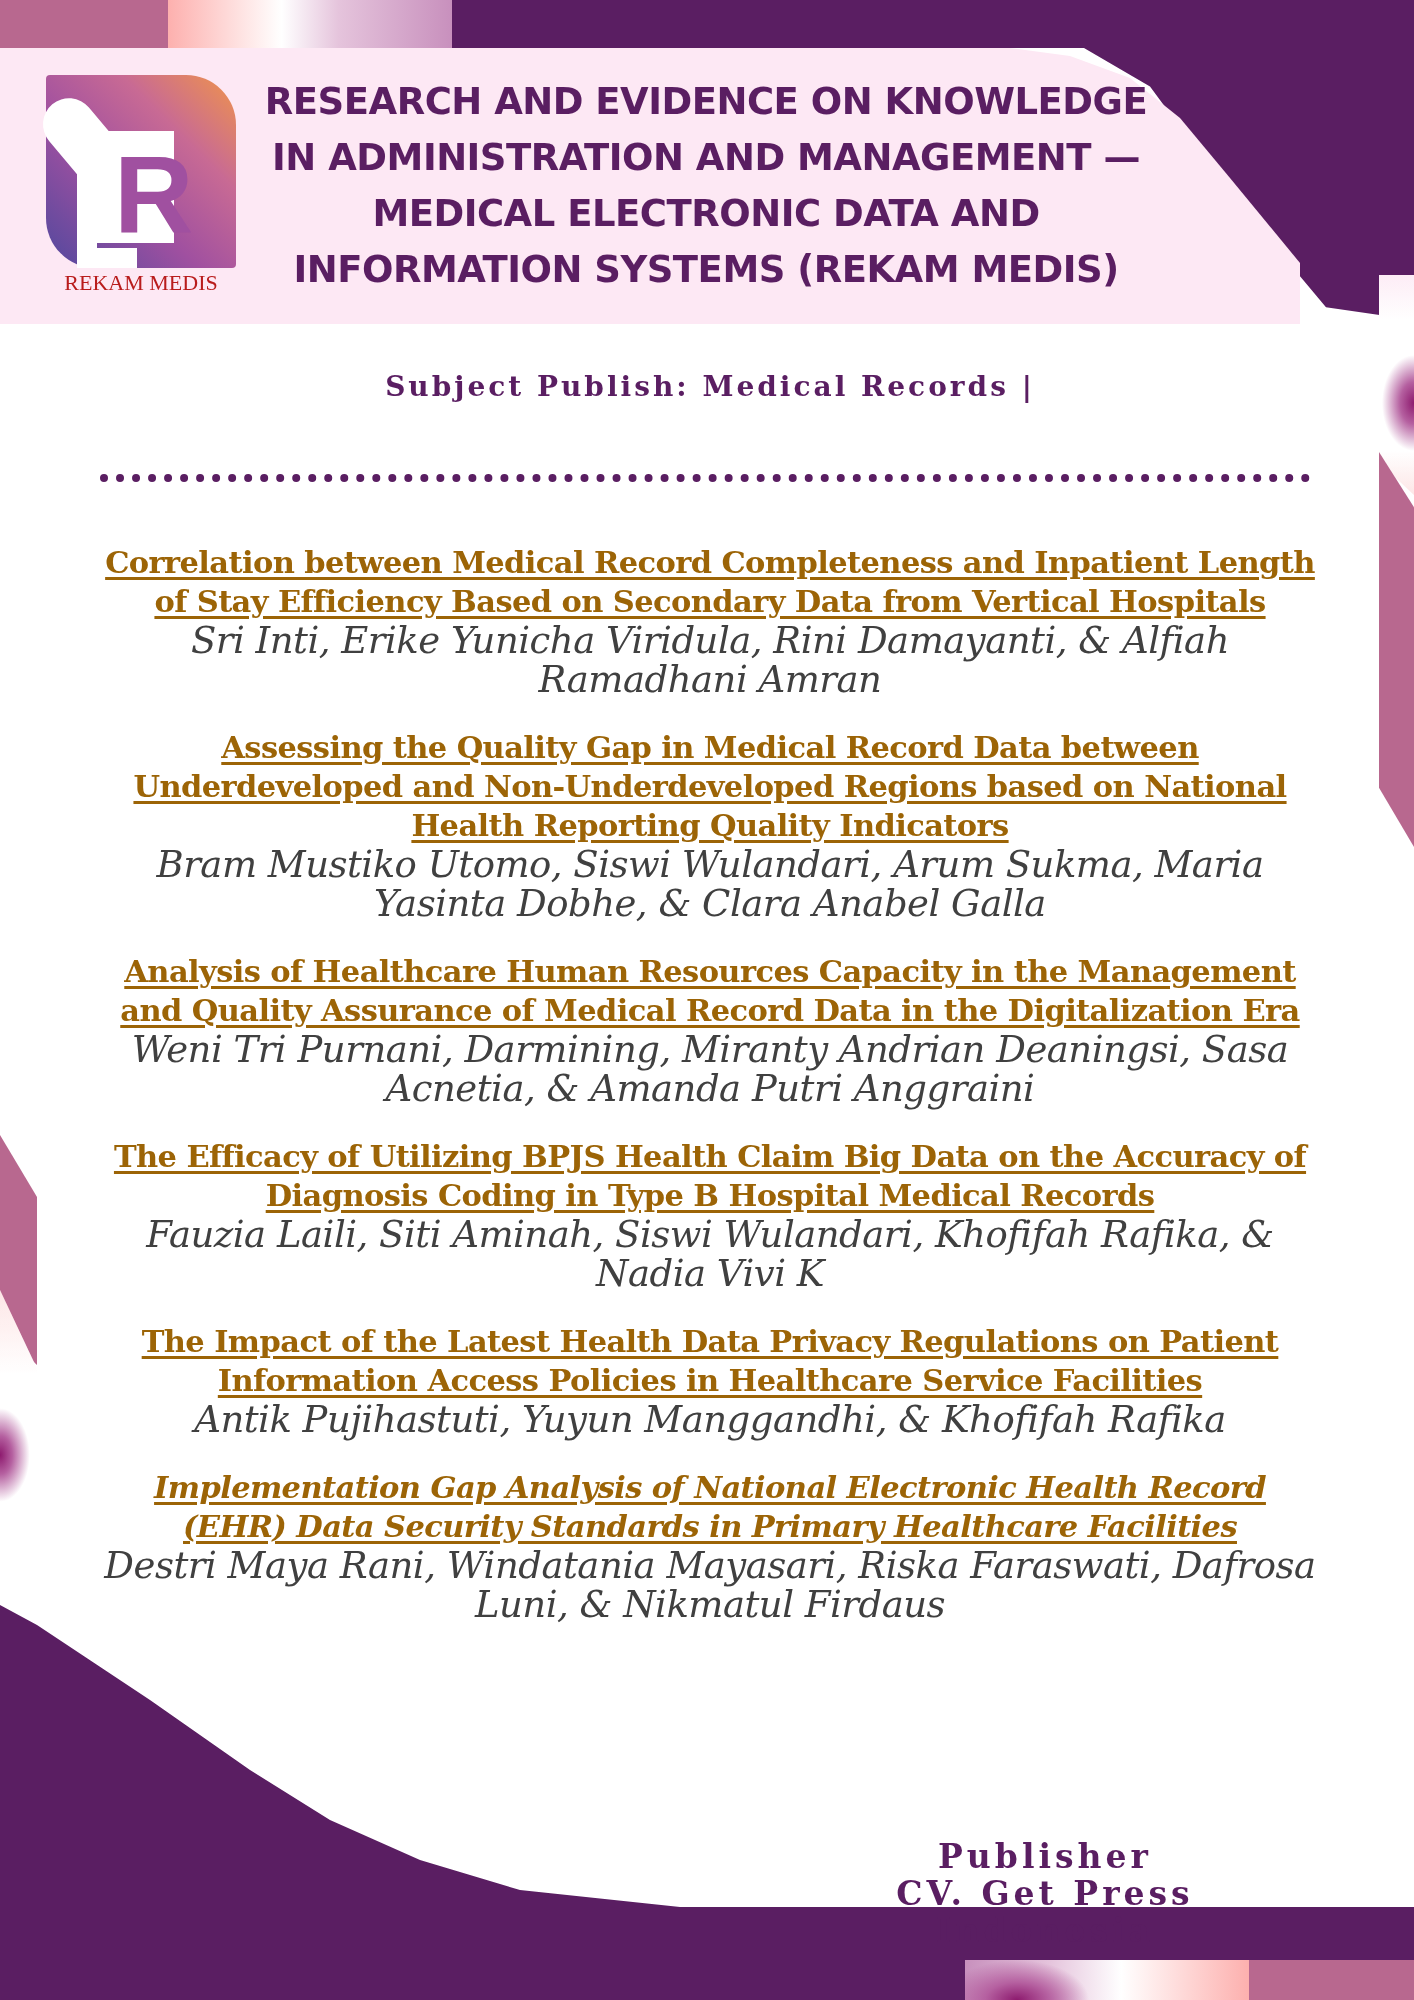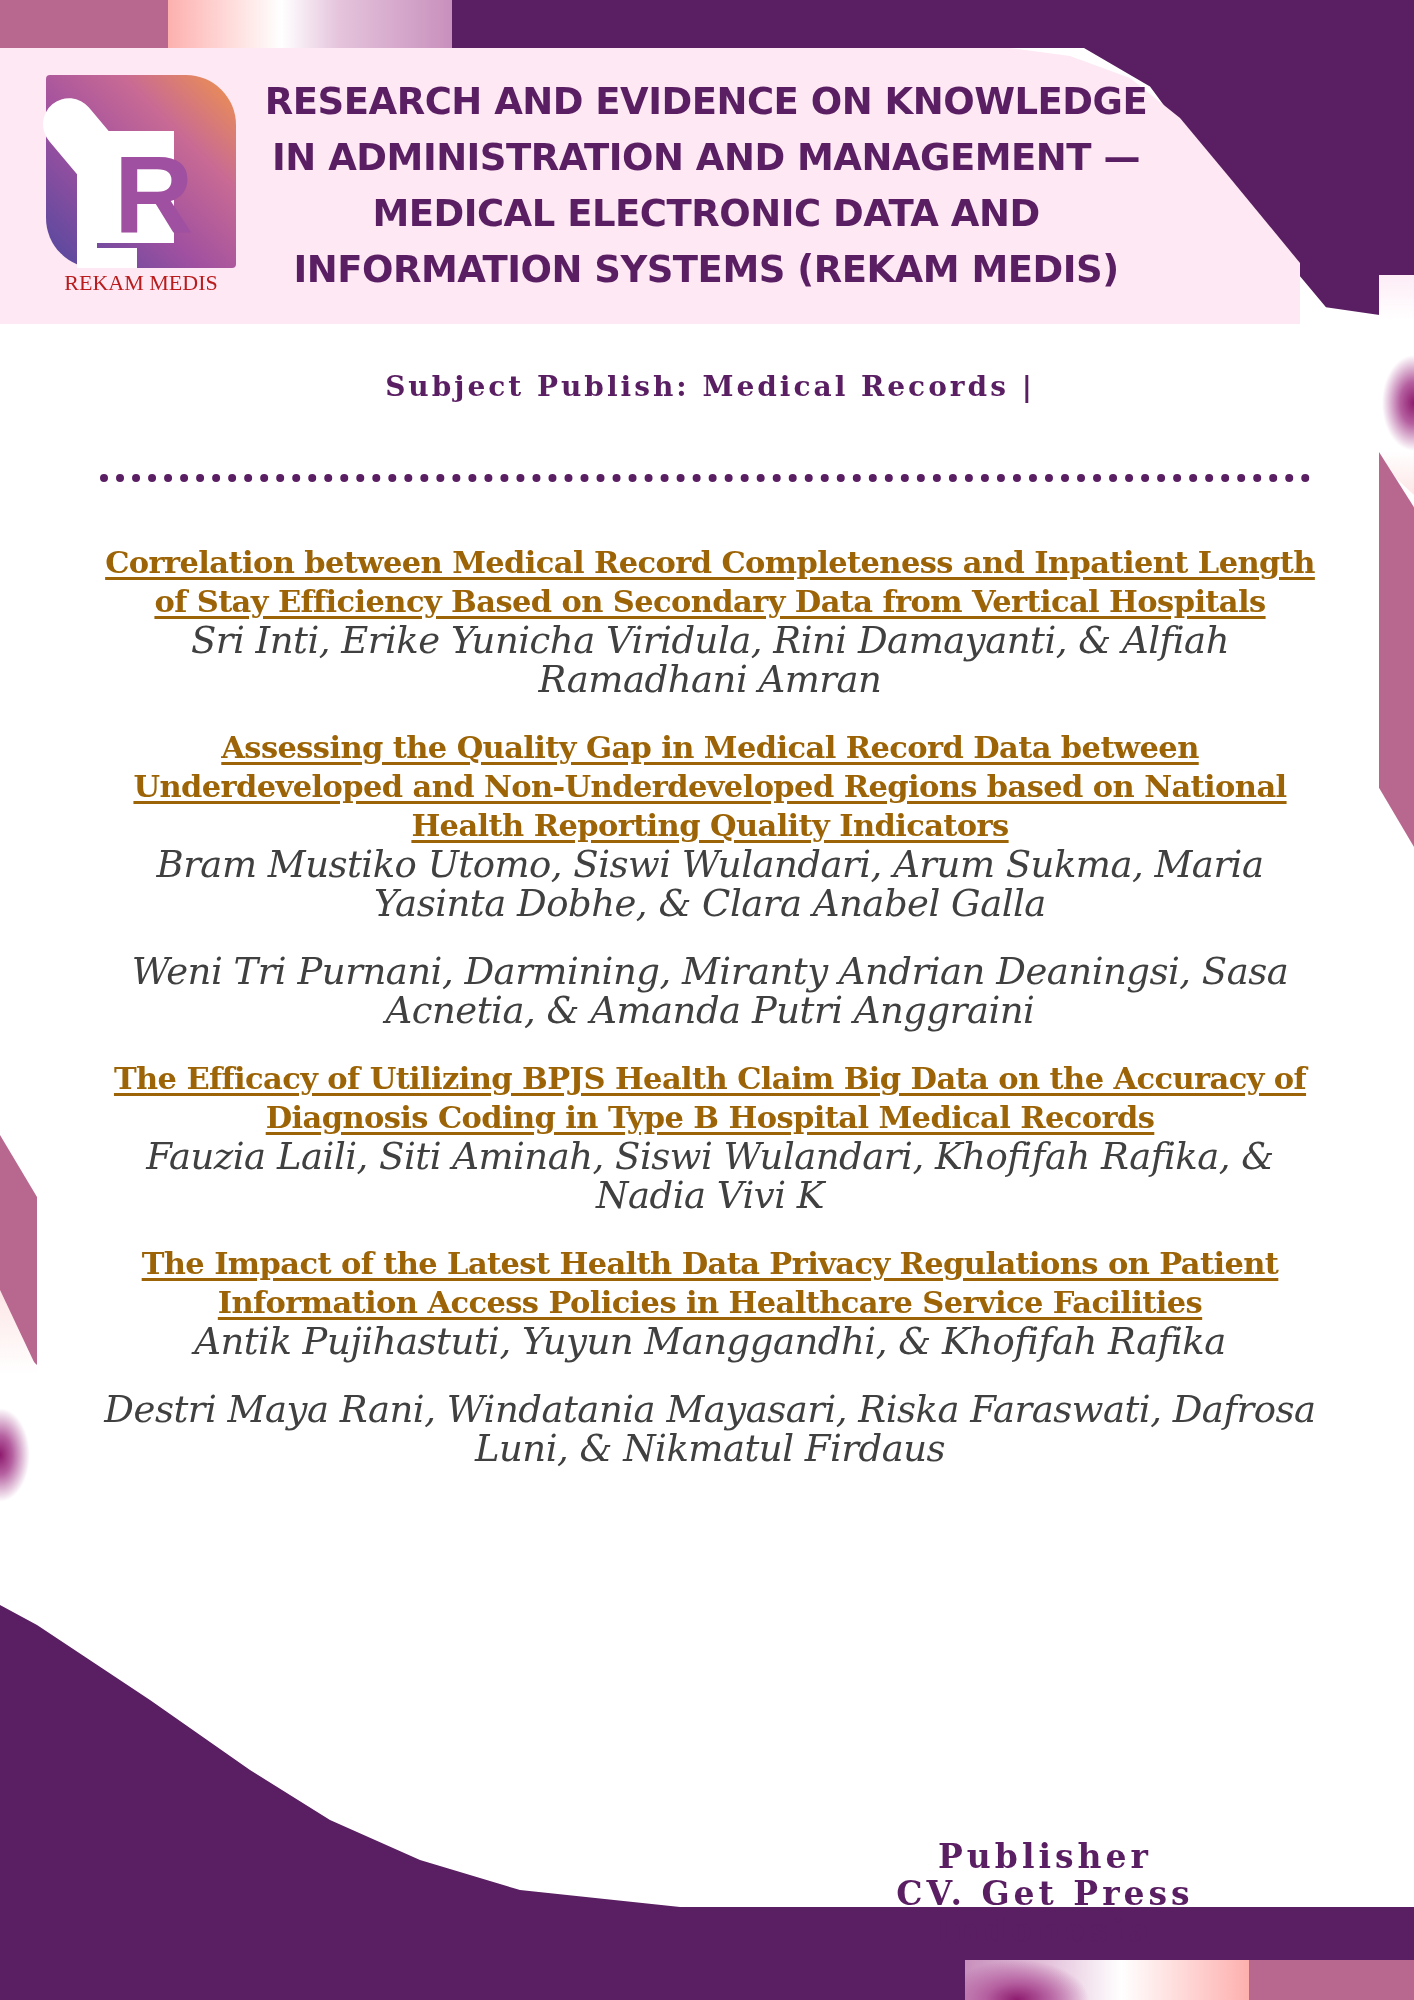--- a/index.html
+++ b/index.html
@@ -117,31 +117,33 @@
 <div class="articles">
   <div class="article">
     <span class="article-title">Correlation between Medical Record Completeness and Inpatient Length of Stay Efficiency Based on Secondary Data from Vertical Hospitals</span>
     <span class="article-authors">Sri Inti, Erike Yunicha Viridula, Rini Damayanti, &amp; Alfiah Ramadhani Amran</span>
   </div>
   <div class="article">
     <span class="article-title">Assessing the Quality Gap in Medical Record Data between Underdeveloped and Non-Underdeveloped Regions based on National Health Reporting Quality Indicators</span>
     <span class="article-authors">Bram Mustiko Utomo, Siswi Wulandari, Arum Sukma, Maria Yasinta Dobhe, &amp; Clara Anabel Galla</span>
   </div>
   <div class="article">
+    <span class="article-title">Analysis of Healthcare Human Resources Capacity in the Management and Quality Assurance of Medical Record Data in the Digitalization Era</span>
     <span class="article-authors">Weni Tri Purnani, Darmining, Miranty Andrian Deaningsi, Sasa Acnetia, &amp; Amanda Putri Anggraini</span>
   </div>
   <div class="article">
     <span class="article-title">The Efficacy of Utilizing BPJS Health Claim Big Data on the Accuracy of Diagnosis Coding in Type B Hospital Medical Records</span>
     <span class="article-authors">Fauzia Laili, Siti Aminah, Siswi Wulandari, Khofifah Rafika, &amp; Nadia Vivi K</span>
   </div>
   <div class="article">
     <span class="article-title">The Impact of the Latest Health Data Privacy Regulations on Patient Information Access Policies in Healthcare Service Facilities</span>
     <span class="article-authors">Antik Pujihastuti, Yuyun Manggandhi, &amp; Khofifah Rafika</span>
   </div>
   <div class="article">
+    <span class="article-title italic">Implementation Gap Analysis of National Electronic Health Record (EHR) Data Security Standards in Primary Healthcare Facilities</span>
     <span class="article-authors">Destri Maya Rani, Windatania Mayasari, Riska Faraswati, Dafrosa Luni, &amp; Nikmatul Firdaus</span>
   </div>
 </div>
 
 <div class="publisher">
   <div>Publisher</div>
   <div>CV. Get Press Indonesia</div>
 </div>
 
 </body></html>

